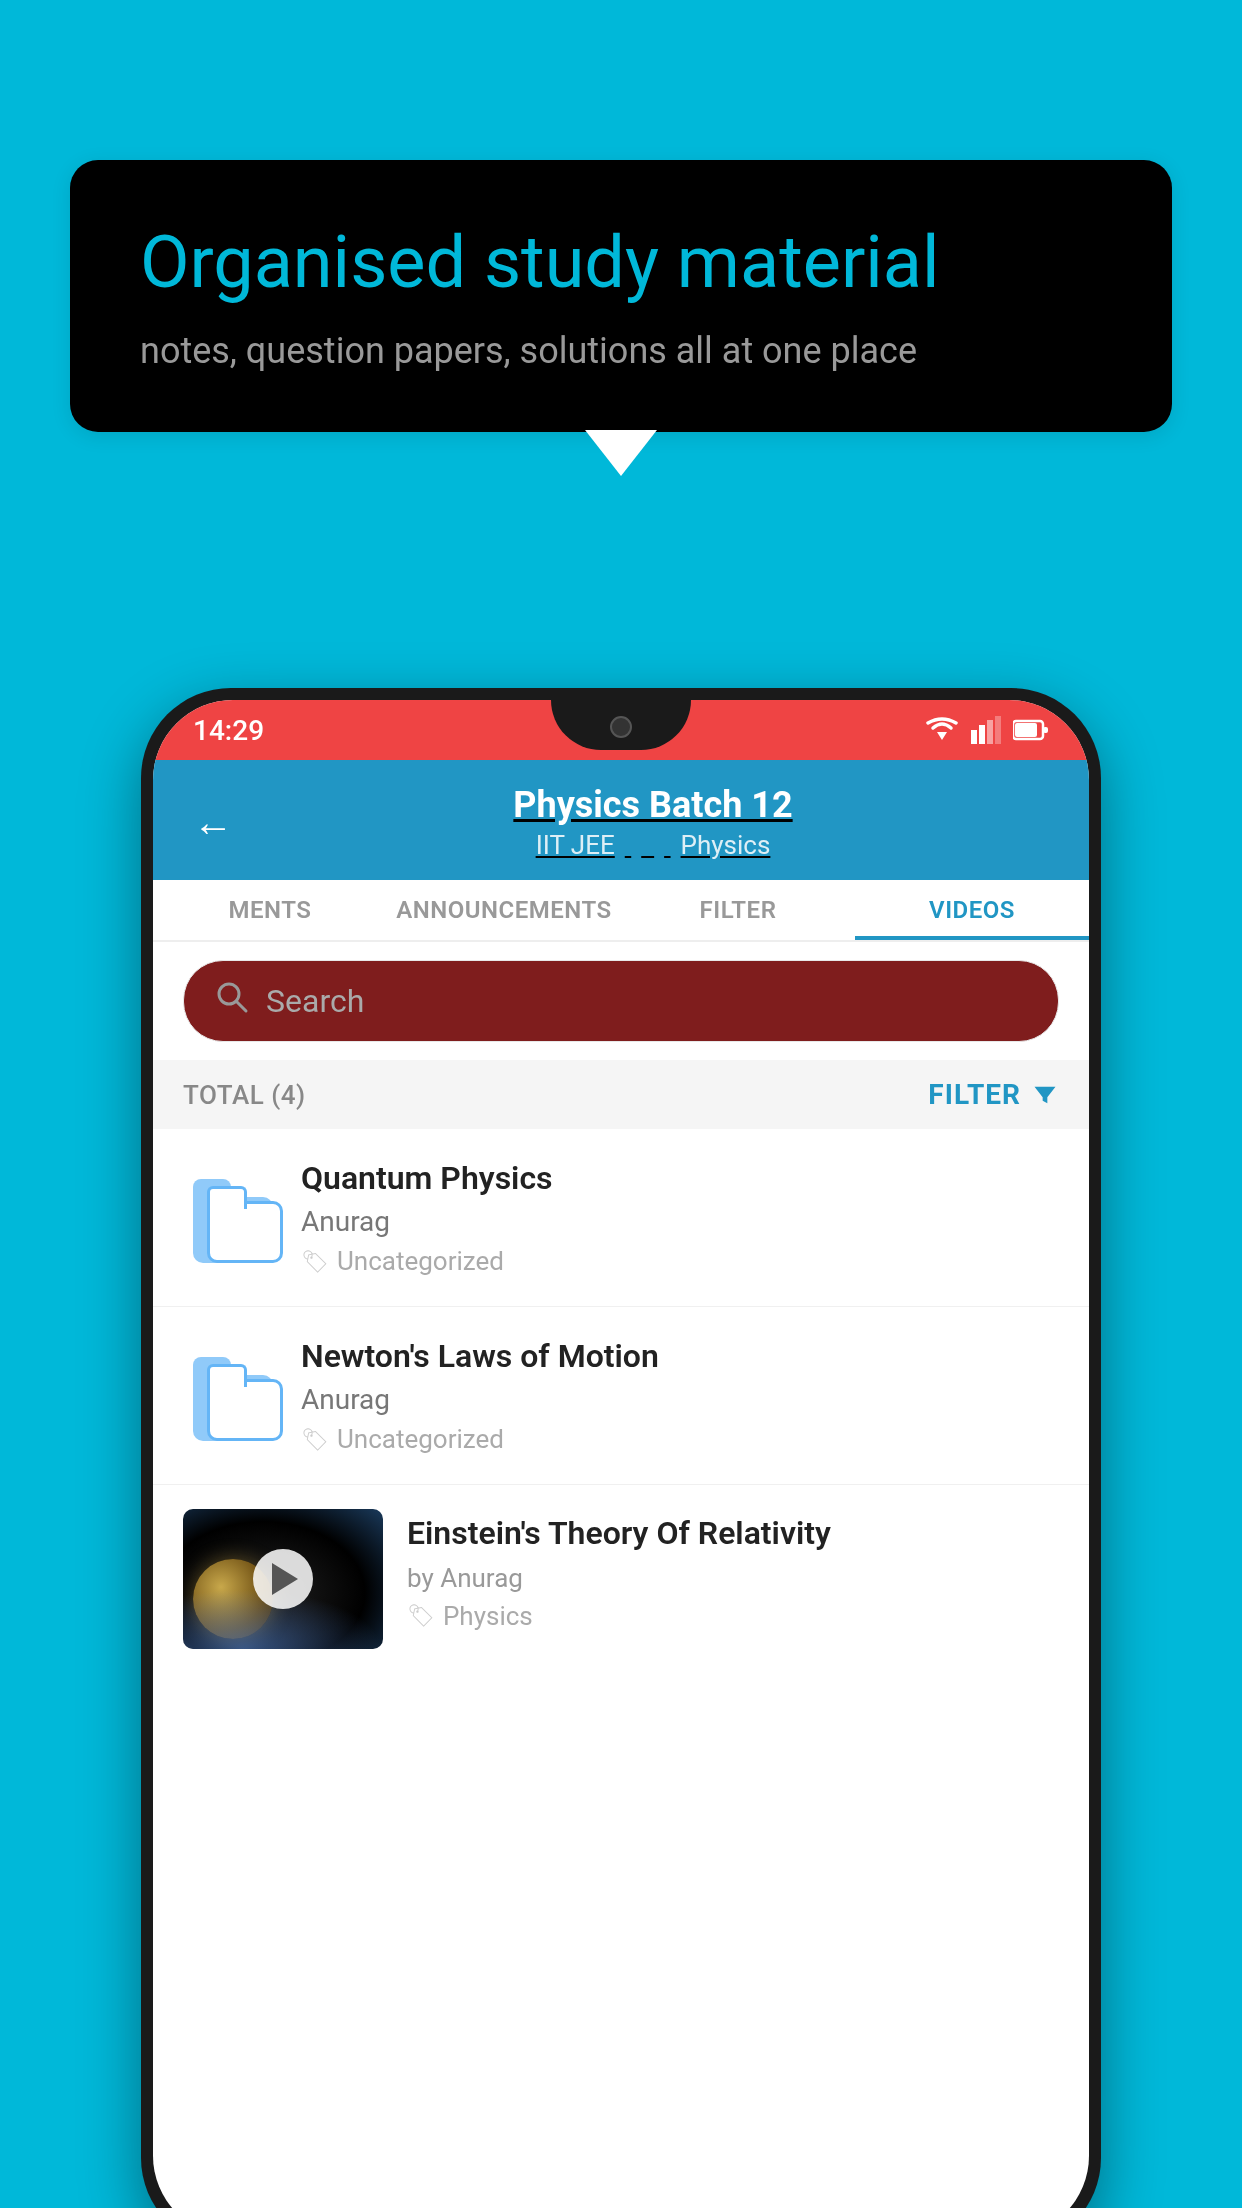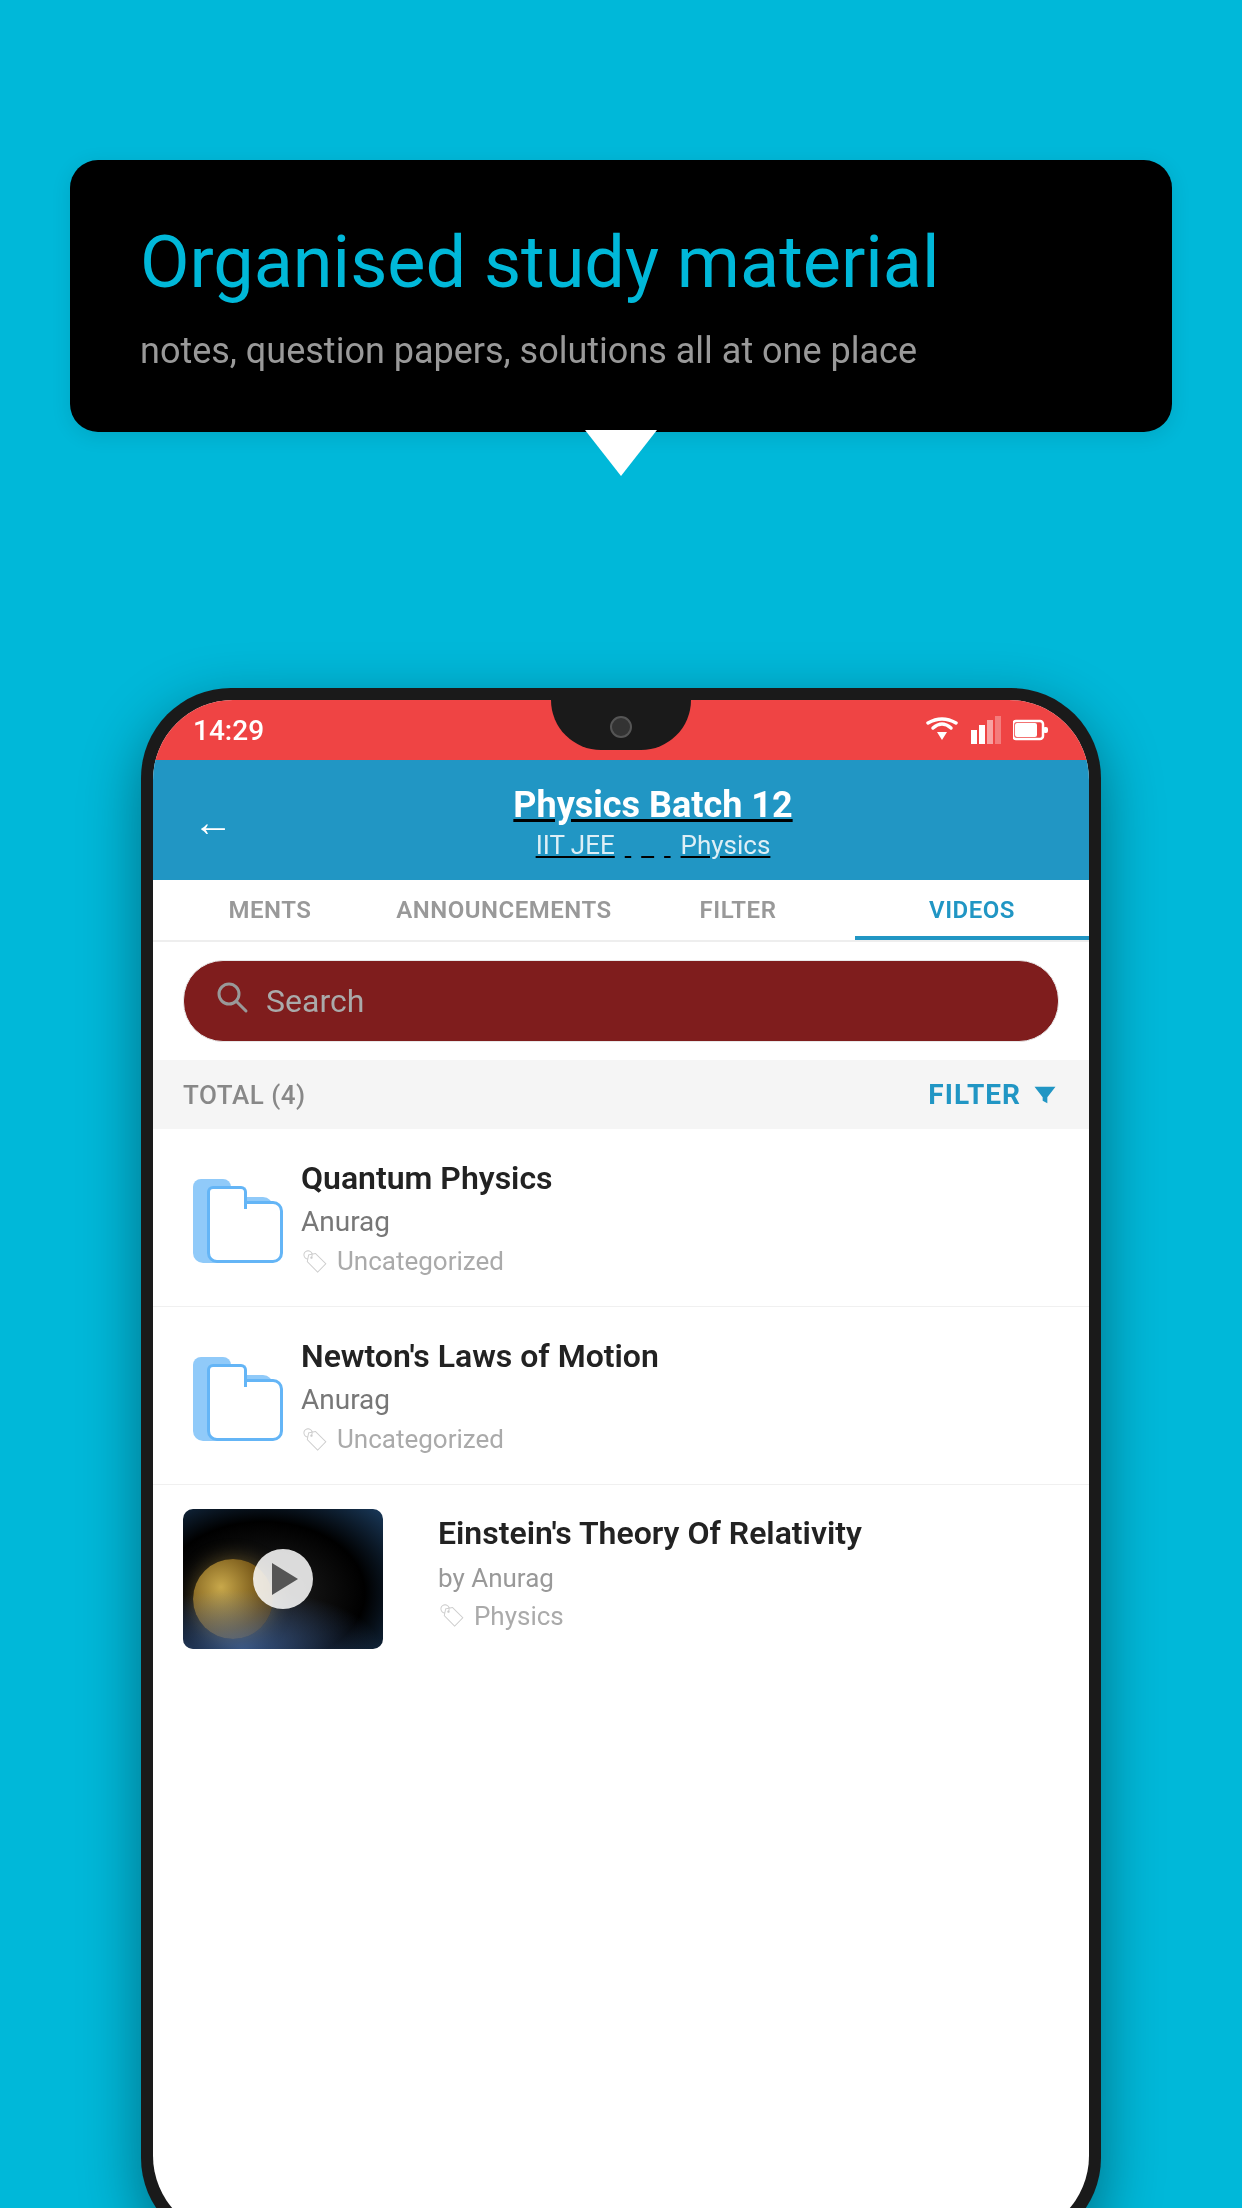--- a/index.html
+++ b/index.html
@@ -388,21 +388,20 @@
       width: 0;
       height: 0;
       border-top: 16px solid transparent;
       border-bottom: 16px solid transparent;
       border-left: 26px solid #555;
       margin-left: 4px;
     }
     .einstein-info {
       flex: 1;
       padding-top: 4px;
-      margin-left: 31px;
     }
     .einstein-title {
       color: #222;
       font-size: 32px;
       font-weight: 600;
       margin-bottom: 8px;
       line-height: 1.3;
     }
     .einstein-by {
       color: #999;

